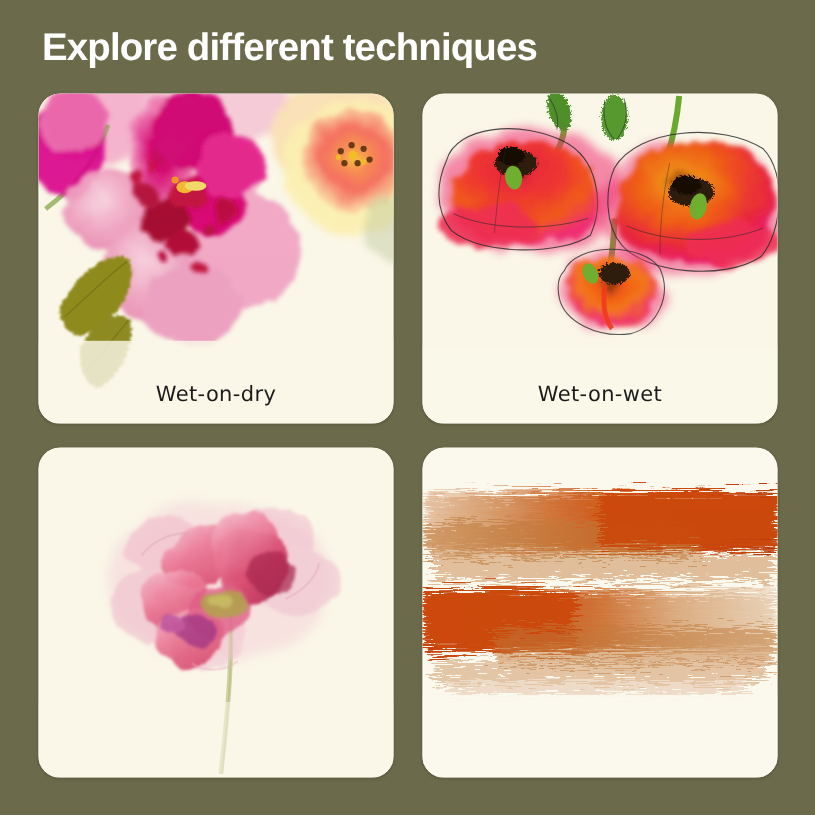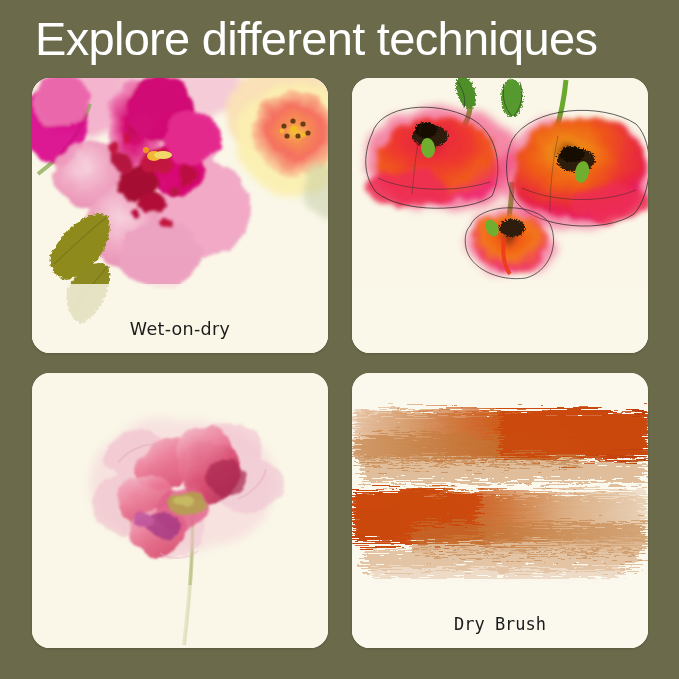--- a/index.html
+++ b/index.html
@@ -13,22 +13,22 @@
   body {
     background: #6b6b4c;
     font-family: "Liberation Sans", sans-serif;
     position: relative;
   }
 
   #page-title {
     position: absolute;
     left: 35px;
     top: 19px;
-    font-size: 47px;
-    font-weight: normal;
+    font-size: 32px;
+    font-weight: bold;
     letter-spacing: -0.7px;
     color: #ffffff;
     line-height: 40px;
     white-space: nowrap;
   }
 
   #card-grid {
     position: absolute;
     left: 32px;
     top: 78px;
@@ -315,20 +315,21 @@
         <g filter="url(#fuzz)">
           <ellipse cx="160" cy="150" rx="13" ry="9" fill="#2f1a08"></ellipse>
         </g>
         <ellipse cx="140" cy="150" rx="6" ry="9" fill="#6fae2e" transform="rotate(-26 140 150)"></ellipse>
         <path d="M152 160 C 150 176, 152 188, 158 196" stroke="#ef3a1c" stroke-width="4" fill="none" opacity="0.9"></path>
         <path d="M118 148 C 128 124, 184 124, 198 146 C 208 168, 196 194, 174 200 C 146 204, 118 190, 114 170 C 112 160, 114 152, 118 148 Z" fill="none" stroke="#2b2b2b" stroke-width="0.9" opacity="0.8"></path>
 
         <rect x="0" y="212" width="296" height="63" fill="#faf7e8" opacity="0.9"></rect>
       </svg>
     </div>
+    <div class="card-label rounded">Wet-on-wet</div>
   </div>
 
   <div class="technique-card" style="background: rgb(250, 247, 232);">
     <div class="card-art">
       <svg viewBox="0 0 296 275" preserveAspectRatio="xMidYMid slice">
         <defs>
           <filter id="wc3" x="-30%" y="-30%" width="160%" height="160%">
             <feTurbulence type="fractalNoise" baseFrequency="0.04" numOctaves="4" seed="33" result="n"></feTurbulence>
             <feDisplacementMap in="SourceGraphic" in2="n" scale="11" xChannelSelector="R" yChannelSelector="G"></feDisplacementMap>
             <feGaussianBlur stdDeviation="1.3"></feGaussianBlur>
@@ -462,16 +463,15 @@
         <g filter="url(#speckle)" opacity="0.4">
           <rect x="10" y="178" width="276" height="18" fill="#c07a3a"></rect>
         </g>
         <g filter="url(#speckle)" opacity="0.22">
           <rect x="20" y="196" width="250" height="12" fill="#bd7a40"></rect>
         </g>
 
         <rect x="0" y="206" width="296" height="69" fill="#fbf8ee" opacity="0.94"></rect>
       </svg>
     </div>
-    <div class="card-label mono">Dry Brush</div>
   </div>
 
 </div>
 
 </body></html>

